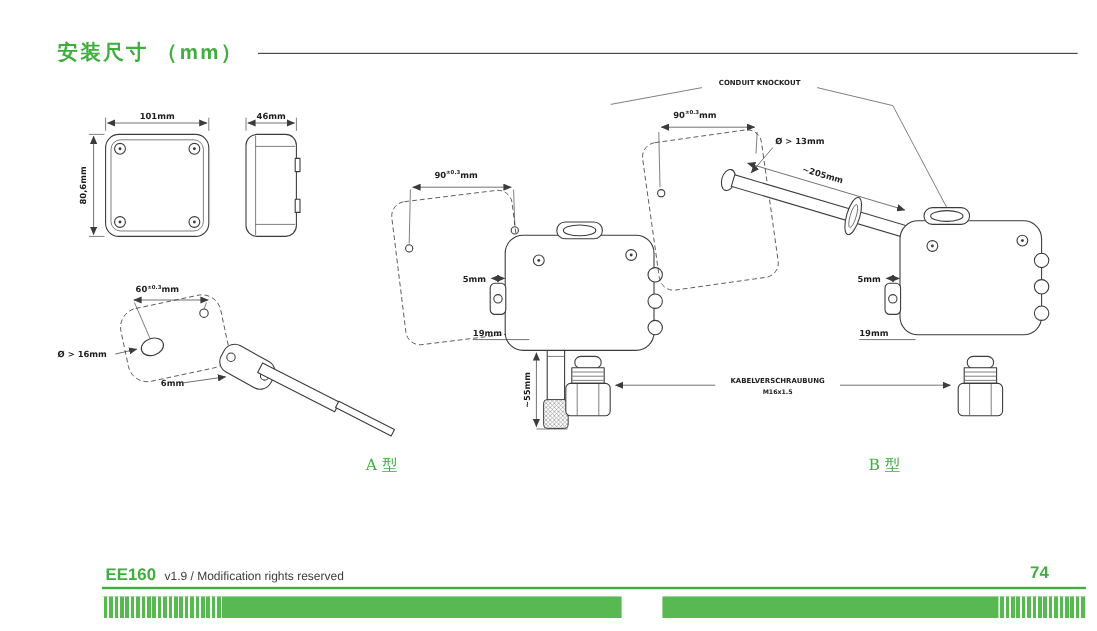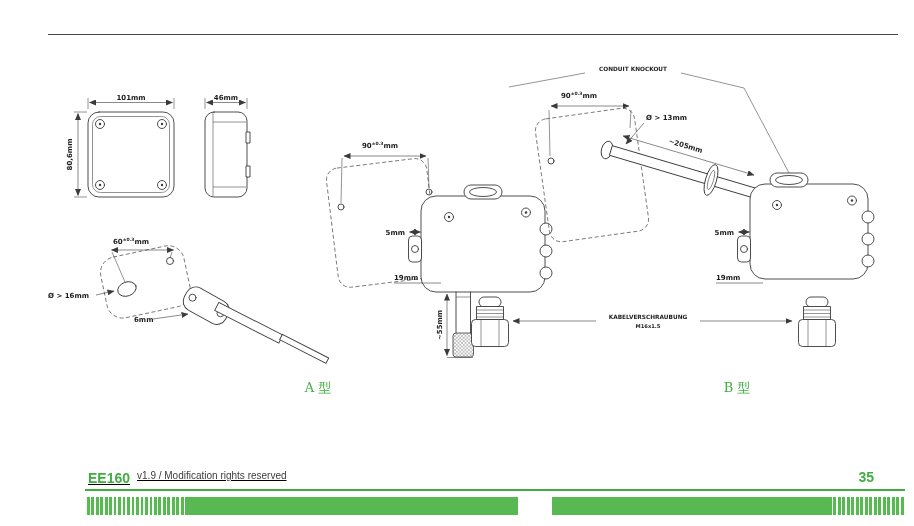--- a/index.html
+++ b/index.html
@@ -21,39 +21,40 @@
   .dash { stroke:#4a4a4a; stroke-width:0.7; fill:none; stroke-dasharray:4 2.5; }
   .dim  { stroke:var(--line); stroke-width:0.6; fill:none; }
   .dot  { fill:var(--line); stroke:none; }
   .dimtxt { font-size:7px; font-weight:bold; }
   .tol    { font-size:4.5px; font-weight:bold; }
   .anno   { font-size:5.8px; font-weight:bold; }
   .anno2  { font-size:5.2px; font-weight:bold; }
   .type-label { font-size:13px; fill:var(--accent); font-family:"DejaVu Serif", serif; }
 
   
-  .footer-text { position:absolute; left:88px; top:470px; display:flex; align-items:flex-start; gap:7px;text-decoration:underline; }
+  .footer-text { position:absolute; left:88px; top:470px; display:flex; align-items:flex-end; gap:7px; }
   .footer-product { font-size:14px; font-weight:bold; color:var(--accent); }
   .footer-note { font-size:10px; color:#3c3c3c; }
   .page-num { position:absolute; top:469px; right:40px; font-size:14px; font-weight:bold; color:var(--accent); }
   .rule { position:absolute; left:85px; top:489px; width:820px; height:2px; background:var(--accent); }
   .bar { position:absolute; top:497px; height:18px; background:var(--bar); }
   .bar-left  { left:85px;  width:433px; }
   .bar-right { left:552px; width:353px; }
   .stripes { position:absolute; top:0; bottom:0;
              background:repeating-linear-gradient(90deg, rgba(255,255,255,.95) 0 1.5px, transparent 1.5px 4.5px); }
   .stripes-left  { left:0; width:100px; }
   .stripes-right { right:0; width:73px; }
 </style>
 </head>
 <body>
 
 <div class="page">
 
   <div class="title-row">
+    <h1>安装尺寸 （mm）</h1>
     <div class="title-line"></div>
   </div>
 
   <svg class="drawing" width="914" height="468" viewBox="0 0 914 468">
     <defs>
       <marker id="aE" markerWidth="7" markerHeight="6" refX="6.5" refY="3" orient="auto" markerUnits="userSpaceOnUse">
         <path d="M0,0 L7,3 L0,6 Z" fill="#3b3b3b"></path>
       </marker>
       <marker id="aS" markerWidth="7" markerHeight="6" refX="0.5" refY="3" orient="auto" markerUnits="userSpaceOnUse">
         <path d="M7,0 L0,3 L7,6 Z" fill="#3b3b3b"></path>
@@ -244,21 +245,21 @@
         <line class="dim" x1="700" y1="321" x2="792" y2="321" marker-end="url(#aE)"></line>
       </g>
       <text class="type-label" x="737" y="392" text-anchor="middle">B 型</text>
     </g>
   </svg>
 
   <div class="footer-text">
     <span class="footer-product">EE160</span>
     <span class="footer-note">v1.9 / Modification rights reserved</span>
   </div>
-  <div class="page-num">35</div>
+  <div class="page-num">74</div>
   <div class="rule"></div>
   <div class="bar bar-left">
     <div class="stripes stripes-left"></div>
   </div>
   <div class="bar bar-right">
     <div class="stripes stripes-right"></div>
   </div>
 
 </div>
 

